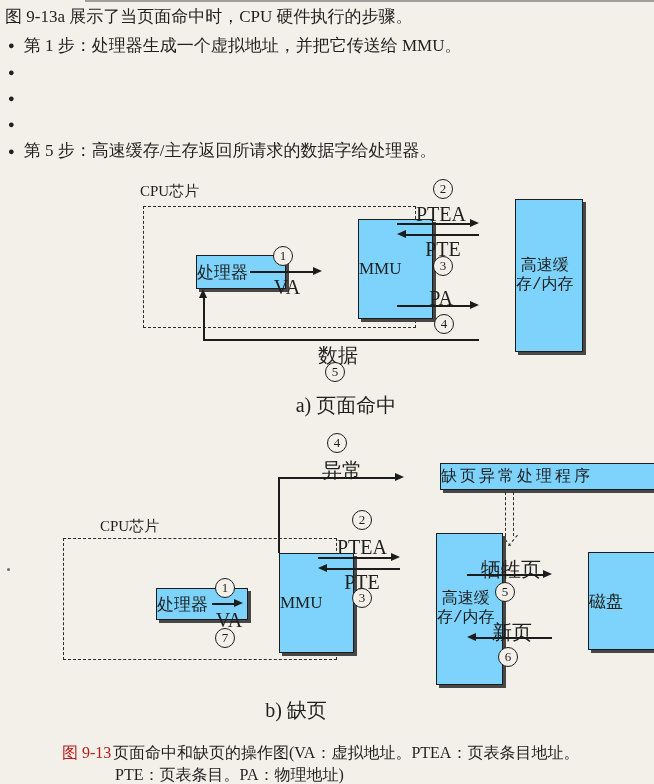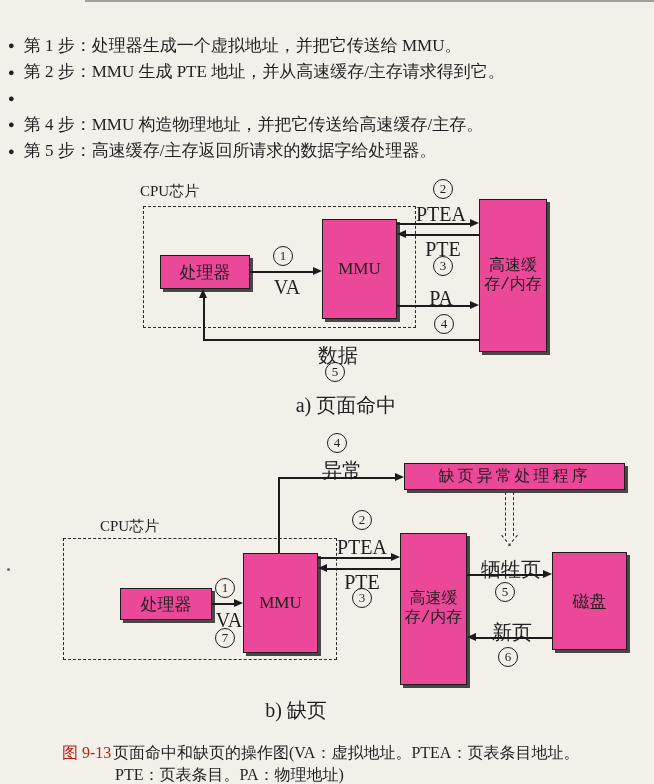--- a/index.html
+++ b/index.html
@@ -14,25 +14,26 @@
   .intro{
     position:absolute;left:5px;top:5px;margin:0;
     font-size:17px;white-space:nowrap;
   }
   .bullets{position:absolute;left:8px;top:32px;}
   .bullet-row{display:flex;align-items:center;height:26.4px;font-size:17px;white-space:nowrap;}
   .bullet-glyph{font-size:11px;margin-right:9px;position:relative;top:0px;}
   .box{
     position:absolute;
     border:1.6px solid #1c1c1c;
-    background:#ec4899;
+    background:#7dd3fc;
     box-shadow:3px 3px 0 #474747;
-    display:flex;align-items:center;justify-content:center;
+    display:flex;align-items:center;
     font-size:17px;text-align:center;
     box-sizing:border-box;
+    margin-left:36px;
   }
   .dashed-box{
     position:absolute;
     border:1.6px dashed #2a2a2a;
     box-sizing:border-box;
   }
   .hline{position:absolute;height:1.6px;background:#1c1c1c;}
   .vline{position:absolute;width:1.6px;background:#1c1c1c;}
   .dvline{position:absolute;width:0;border-left:1.6px dashed #2a2a2a;}
   .dseg{position:absolute;height:0;border-top:1.6px dashed #2a2a2a;}
@@ -58,36 +59,35 @@
   .artifact-dot{position:absolute;left:7px;top:568px;width:3px;height:3px;background:#6a6a6a;border-radius:50%;}
 </style>
 </head>
 <body>
 
 <div class="page">
 
   <div class="artifact-top"></div>
   <div class="artifact-dot"></div>
 
+  <p class="intro">图 9-13a 展示了当页面命中时，CPU 硬件执行的步骤。</p>
 
   <div class="bullets">
     <div class="bullet-row">
       <span class="bullet-glyph">●</span>
       <span>第 1 步：处理器生成一个虚拟地址，并把它传送给 MMU。</span>
     </div>
     <div class="bullet-row">
       <span class="bullet-glyph">●</span>
-      <span>第 2 步：MMU 生成 PTE 地址，并从高速缓存/主存请求得到它。</span>
-    </div>
-    <div class="bullet-row">
-      <span class="bullet-glyph">●</span>
-    </div>
-    <div class="bullet-row">
-      <span class="bullet-glyph">●</span>
-      <span>第 4 步：MMU 构造物理地址，并把它传送给高速缓存/主存。</span>
+    </div>
+    <div class="bullet-row">
+      <span class="bullet-glyph">●</span>
+    </div>
+    <div class="bullet-row">
+      <span class="bullet-glyph">●</span>
     </div>
     <div class="bullet-row">
       <span class="bullet-glyph">●</span>
       <span>第 5 步：高速缓存/主存返回所请求的数据字给处理器。</span>
     </div>
   </div>
 
   <div>
     <span class="lbl chip-lbl" style="left:140px;top:182px;">CPU芯片</span>
     <div class="dashed-box" style="left:143px;top:206px;width:273px;height:122px;"></div>

